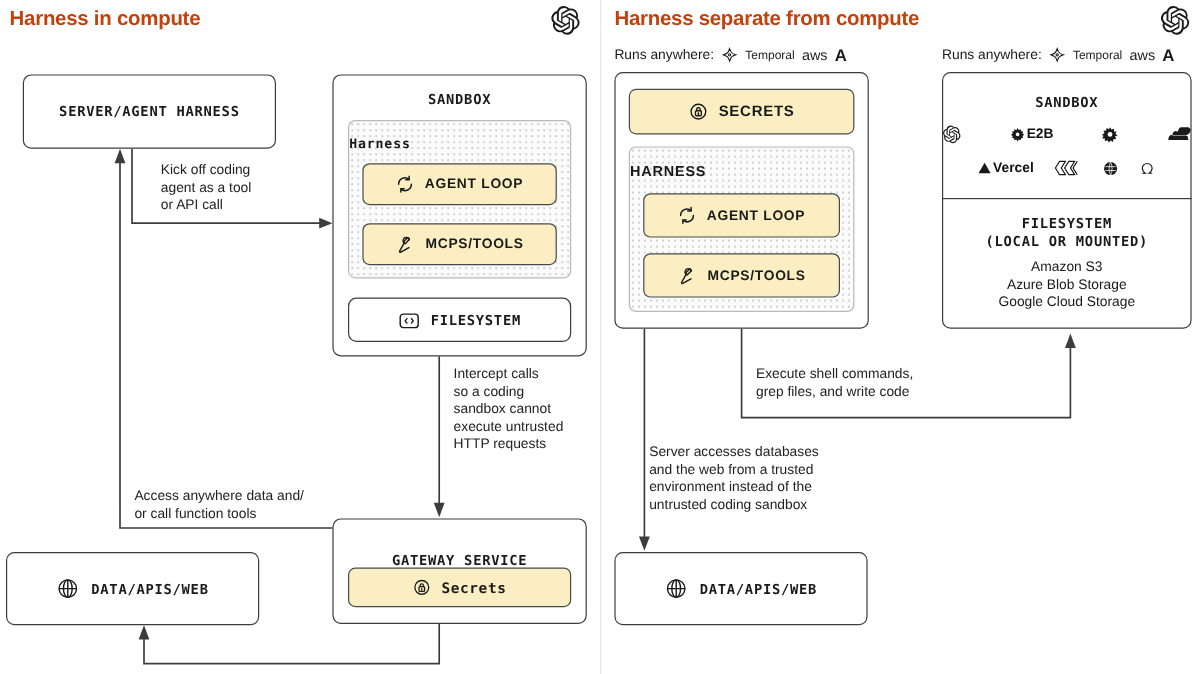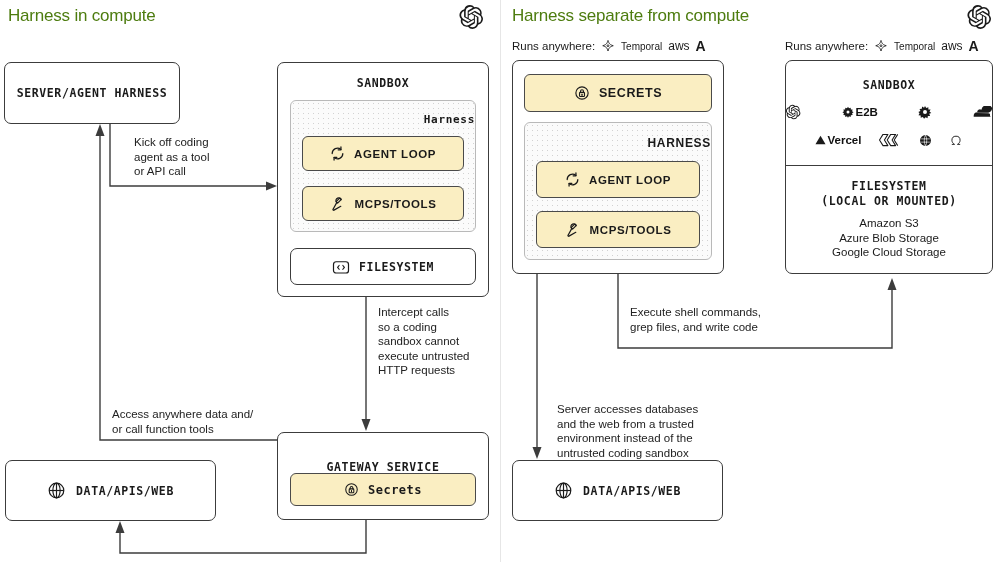--- a/index.html
+++ b/index.html
@@ -13,22 +13,22 @@
   }
   .root{position:absolute;inset:0;}
   .panel{position:absolute;top:0;height:562px;}
   #panel-left{left:0;width:500px;}
   #panel-right{left:500px;width:500px;}
 
   .divider{position:absolute;left:499.5px;top:0;width:1px;height:562px;background:#e6e6e6;}
 
   .title{
     position:absolute;
-    font-size:17px;font-weight:normal;letter-spacing:-0.2px;
-    color:#4d7c0f;
+    font-size:17px;font-weight:bold;letter-spacing:-0.2px;
+    color:#c2410c;
   }
   .oai-logo{position:absolute;width:26px;height:26px;}
 
   
   .box{
     position:absolute;
     box-sizing:border-box;
     border:1.4px solid #3c3c3c;
     border-radius:7px;
     background:#fff;
@@ -52,21 +52,21 @@
     position:absolute;
     box-sizing:border-box;
     border:1.3px solid #b9b9b9;
     border-radius:6px;
     background-color:#fbfbfb;
     background-image:radial-gradient(#d2d2d2 0.9px, transparent 1px);
     background-size:5px 5px;
   }
   .dotted-title{
     position:absolute;left:0;right:0;
-    text-align:right;
+    text-align:left;
     font-family:"DejaVu Sans Mono","Liberation Mono",monospace;
     font-size:11px;font-weight:bold;letter-spacing:0.7px;color:#1a1a1a;
   }
 
   
   .yellow{
     position:absolute;
     box-sizing:border-box;
     background:#faeec2;
     border:1.3px solid #4a4a4a;
@@ -142,21 +142,21 @@
   <div class="panel" id="panel-left">
 
     <div class="title" style="left:8px;top:6px;">Harness in compute</div>
 
     <span class="oai-logo" style="left:458px;top:4px;">
       <svg viewBox="0 0 24 24" width="26" height="26">
           <path fill="#1a1a1a" d="M21.55 10.01a5.42 5.42 0 0 0-.47-4.45 5.5 5.5 0 0 0-5.92-2.63A5.47 5.47 0 0 0 11.04 1a5.5 5.5 0 0 0-5.24 3.8A5.43 5.43 0 0 0 2.17 7.4a5.5 5.5 0 0 0 .68 6.44 5.42 5.42 0 0 0 .47 4.45 5.5 5.5 0 0 0 5.92 2.63A5.46 5.46 0 0 0 13.36 23a5.5 5.5 0 0 0 5.24-3.81 5.43 5.43 0 0 0 3.63-2.62 5.5 5.5 0 0 0-.68-6.44zm-8.19 11.44a4.08 4.08 0 0 1-2.62-.95l.13-.07 4.35-2.51a.71.71 0 0 0 .36-.62v-6.13l1.84 1.06v5.09a4.1 4.1 0 0 1-4.06 4.13zM4.63 17.72a4.07 4.07 0 0 1-.49-2.74l.13.08 4.35 2.51a.71.71 0 0 0 .71 0l5.31-3.06v2.12l-4.4 2.54a4.11 4.11 0 0 1-5.61-1.45zM3.49 8.24a4.08 4.08 0 0 1 2.13-1.79v5.18a.7.7 0 0 0 .35.61l5.31 3.06-1.84 1.07-4.4-2.54a4.1 4.1 0 0 1-1.55-5.59zm15.1 3.51-5.31-3.07 1.84-1.06 4.4 2.54a4.1 4.1 0 0 1-.63 7.4v-5.19a.72.72 0 0 0-.3-.62zm1.83-2.76-.13-.08-4.35-2.53a.71.71 0 0 0-.71 0L9.92 9.44V7.32l4.4-2.54a4.1 4.1 0 0 1 6.09 4.21zM8.92 12.77 7.08 11.7V6.62a4.1 4.1 0 0 1 6.72-3.15l-.13.07-4.35 2.51a.71.71 0 0 0-.36.62zm1-2.16L12.29 9.2l2.38 1.37v2.74l-2.37 1.37-2.38-1.37z"></path>
         </svg>
     </span>
 
-    <div class="box" style="left:4px;top:62px;width:176px;height:62px;">
+    <div class="box" style="left:19px;top:62px;width:211px;height:62px;">
       <div class="centerwrap">
         <span class="box-label">SERVER/AGENT HARNESS</span>
       </div>
     </div>
 
     <div class="box" style="left:277px;top:62px;width:212px;height:235px;">
       <div class="box-label" style="position:absolute;left:0;right:0;top:13px;">SANDBOX</div>
     </div>
 
     <div class="dotted" style="left:290px;top:100px;width:186px;height:132px;">
@@ -421,18 +421,18 @@
 
       <path d="M118,274 L118,348 L392,348 L392,288"></path>
       <polygon points="392,278 387.5,290 396.5,290"></polygon>
 
       <path d="M37,274 L37,449"></path>
       <polygon points="37,459 32.5,447 41.5,447"></polygon>
     </svg>
 
     <div class="note" style="left:130px;top:305px;width:190px;">Execute shell commands,
 grep files, and write code</div>
-    <div class="note" style="left:57px;top:370px;width:200px;margin-top:32px;">Server accesses databases
+    <div class="note" style="left:41px;top:370px;width:200px;">Server accesses databases
 and the web from a trusted
 environment instead of the
 untrusted coding sandbox</div>
   </div>
 </div>
 
 </body></html>

